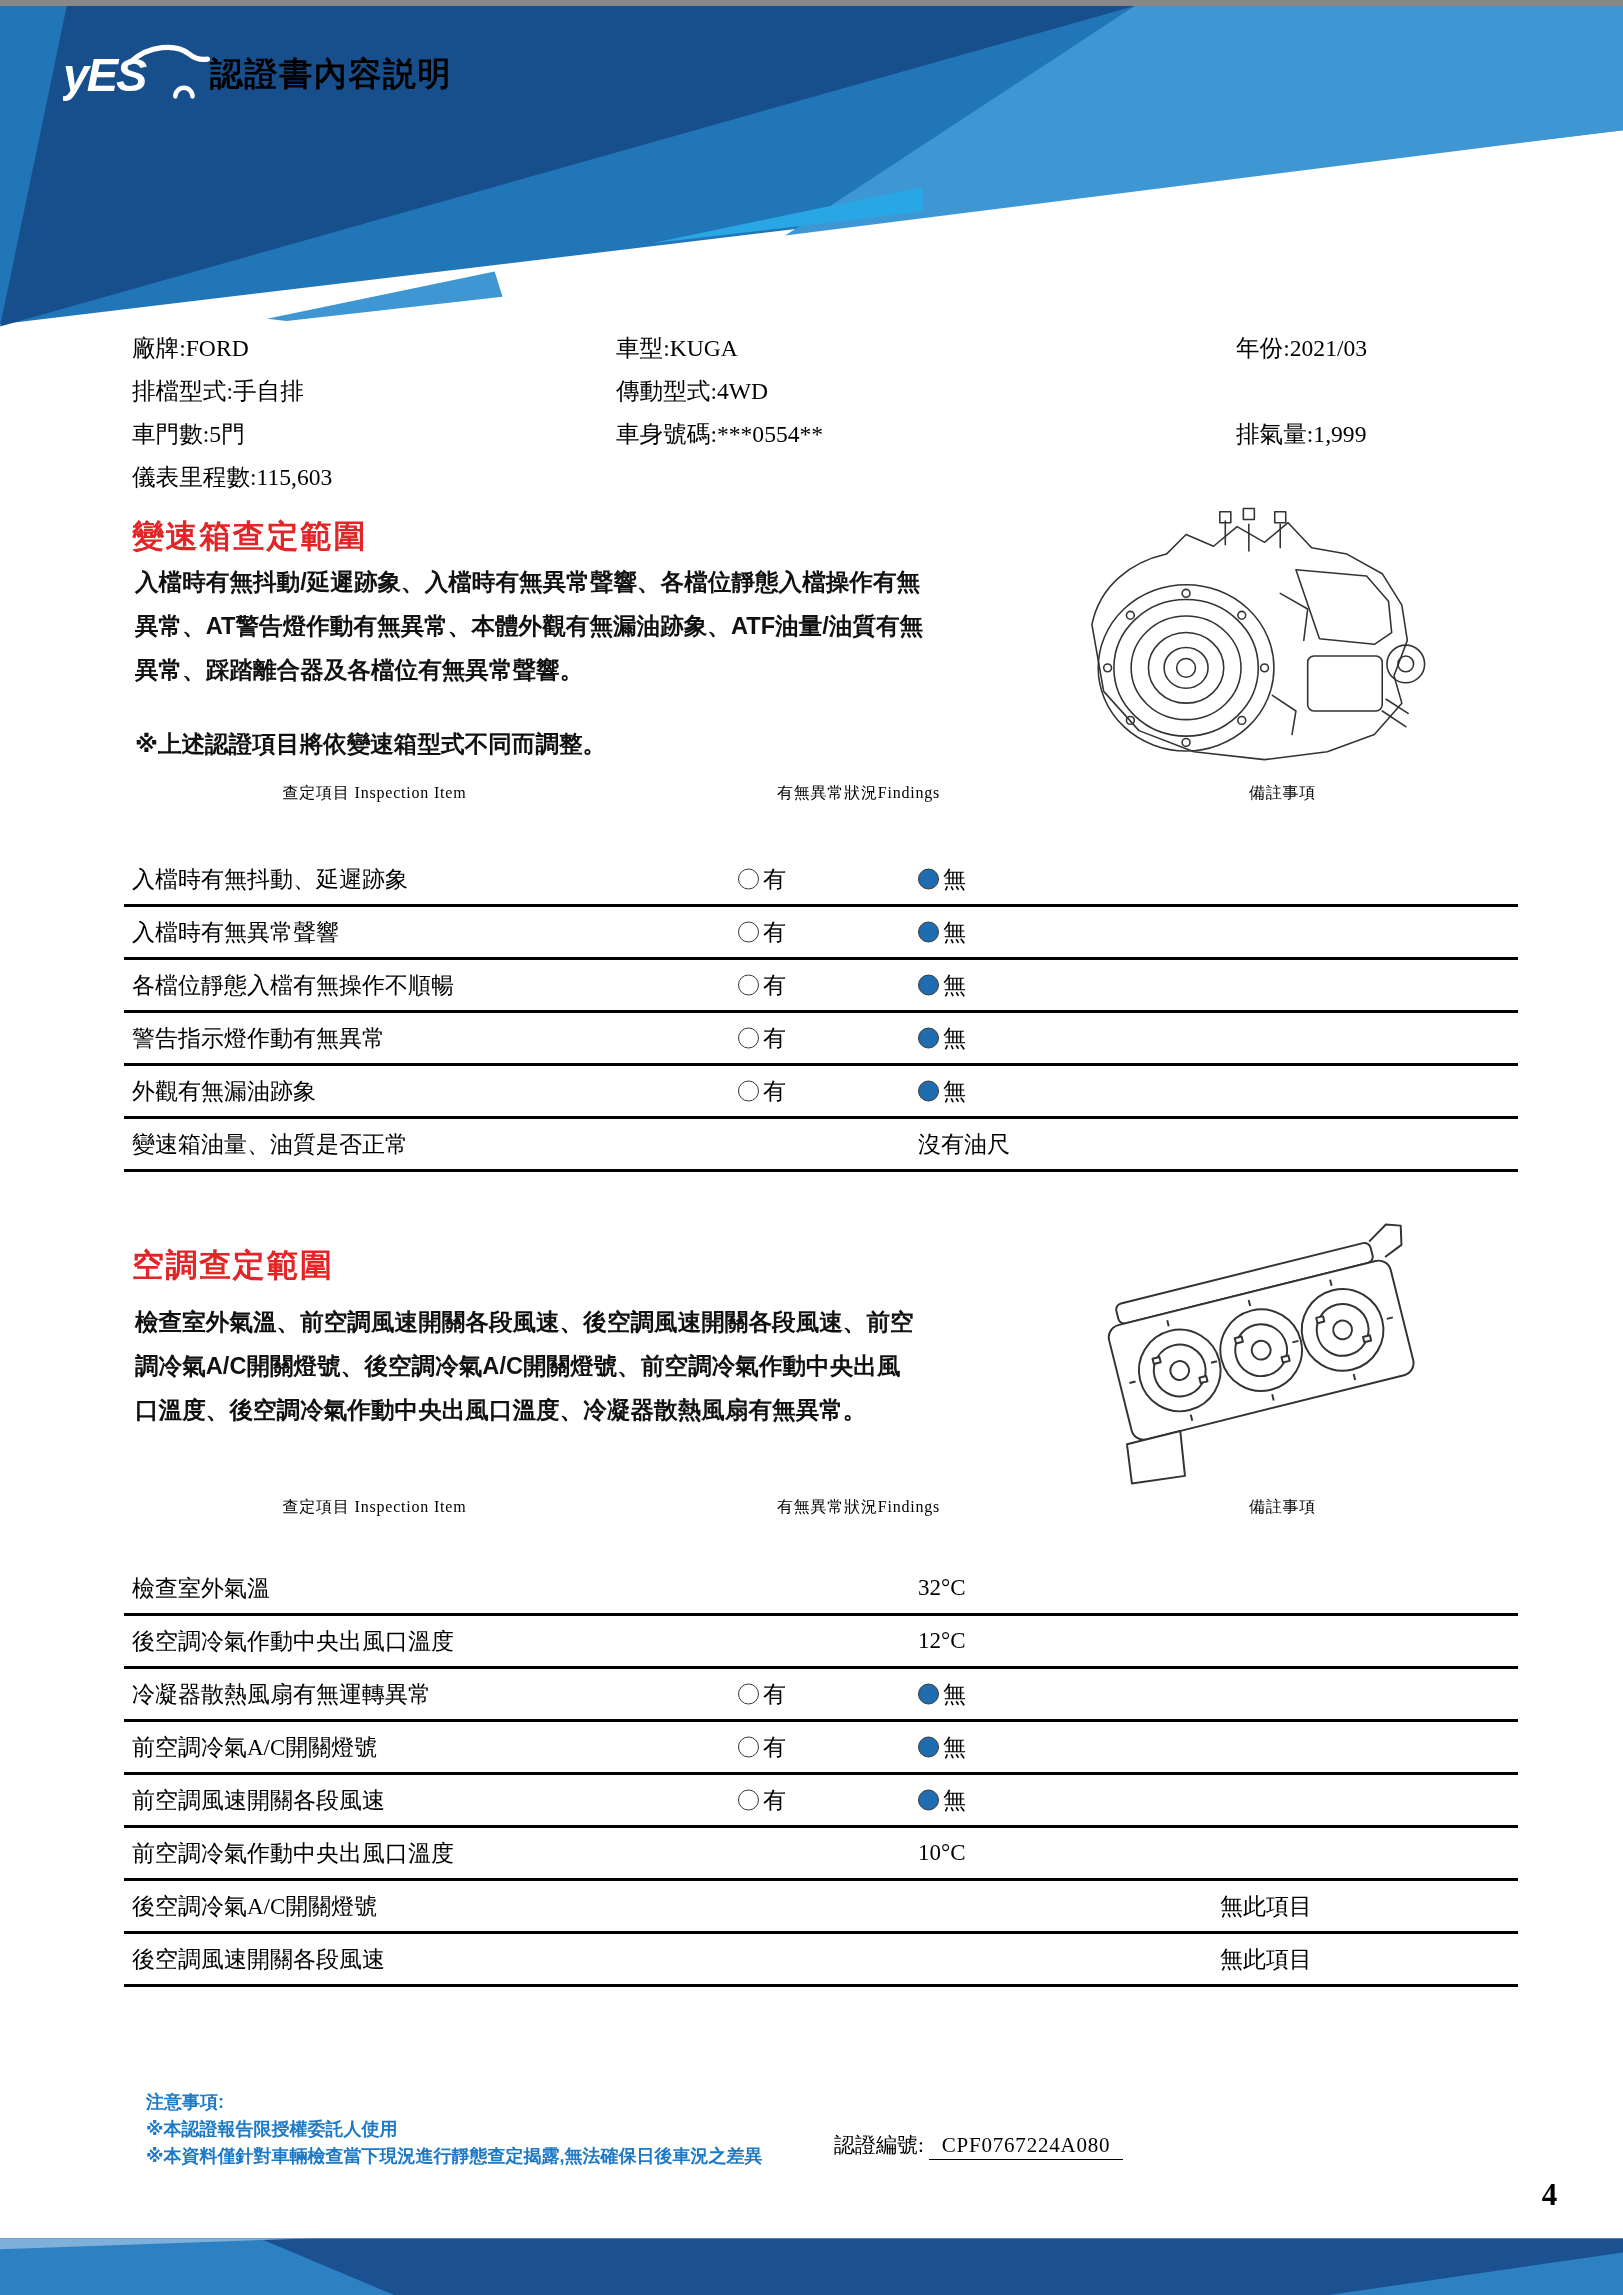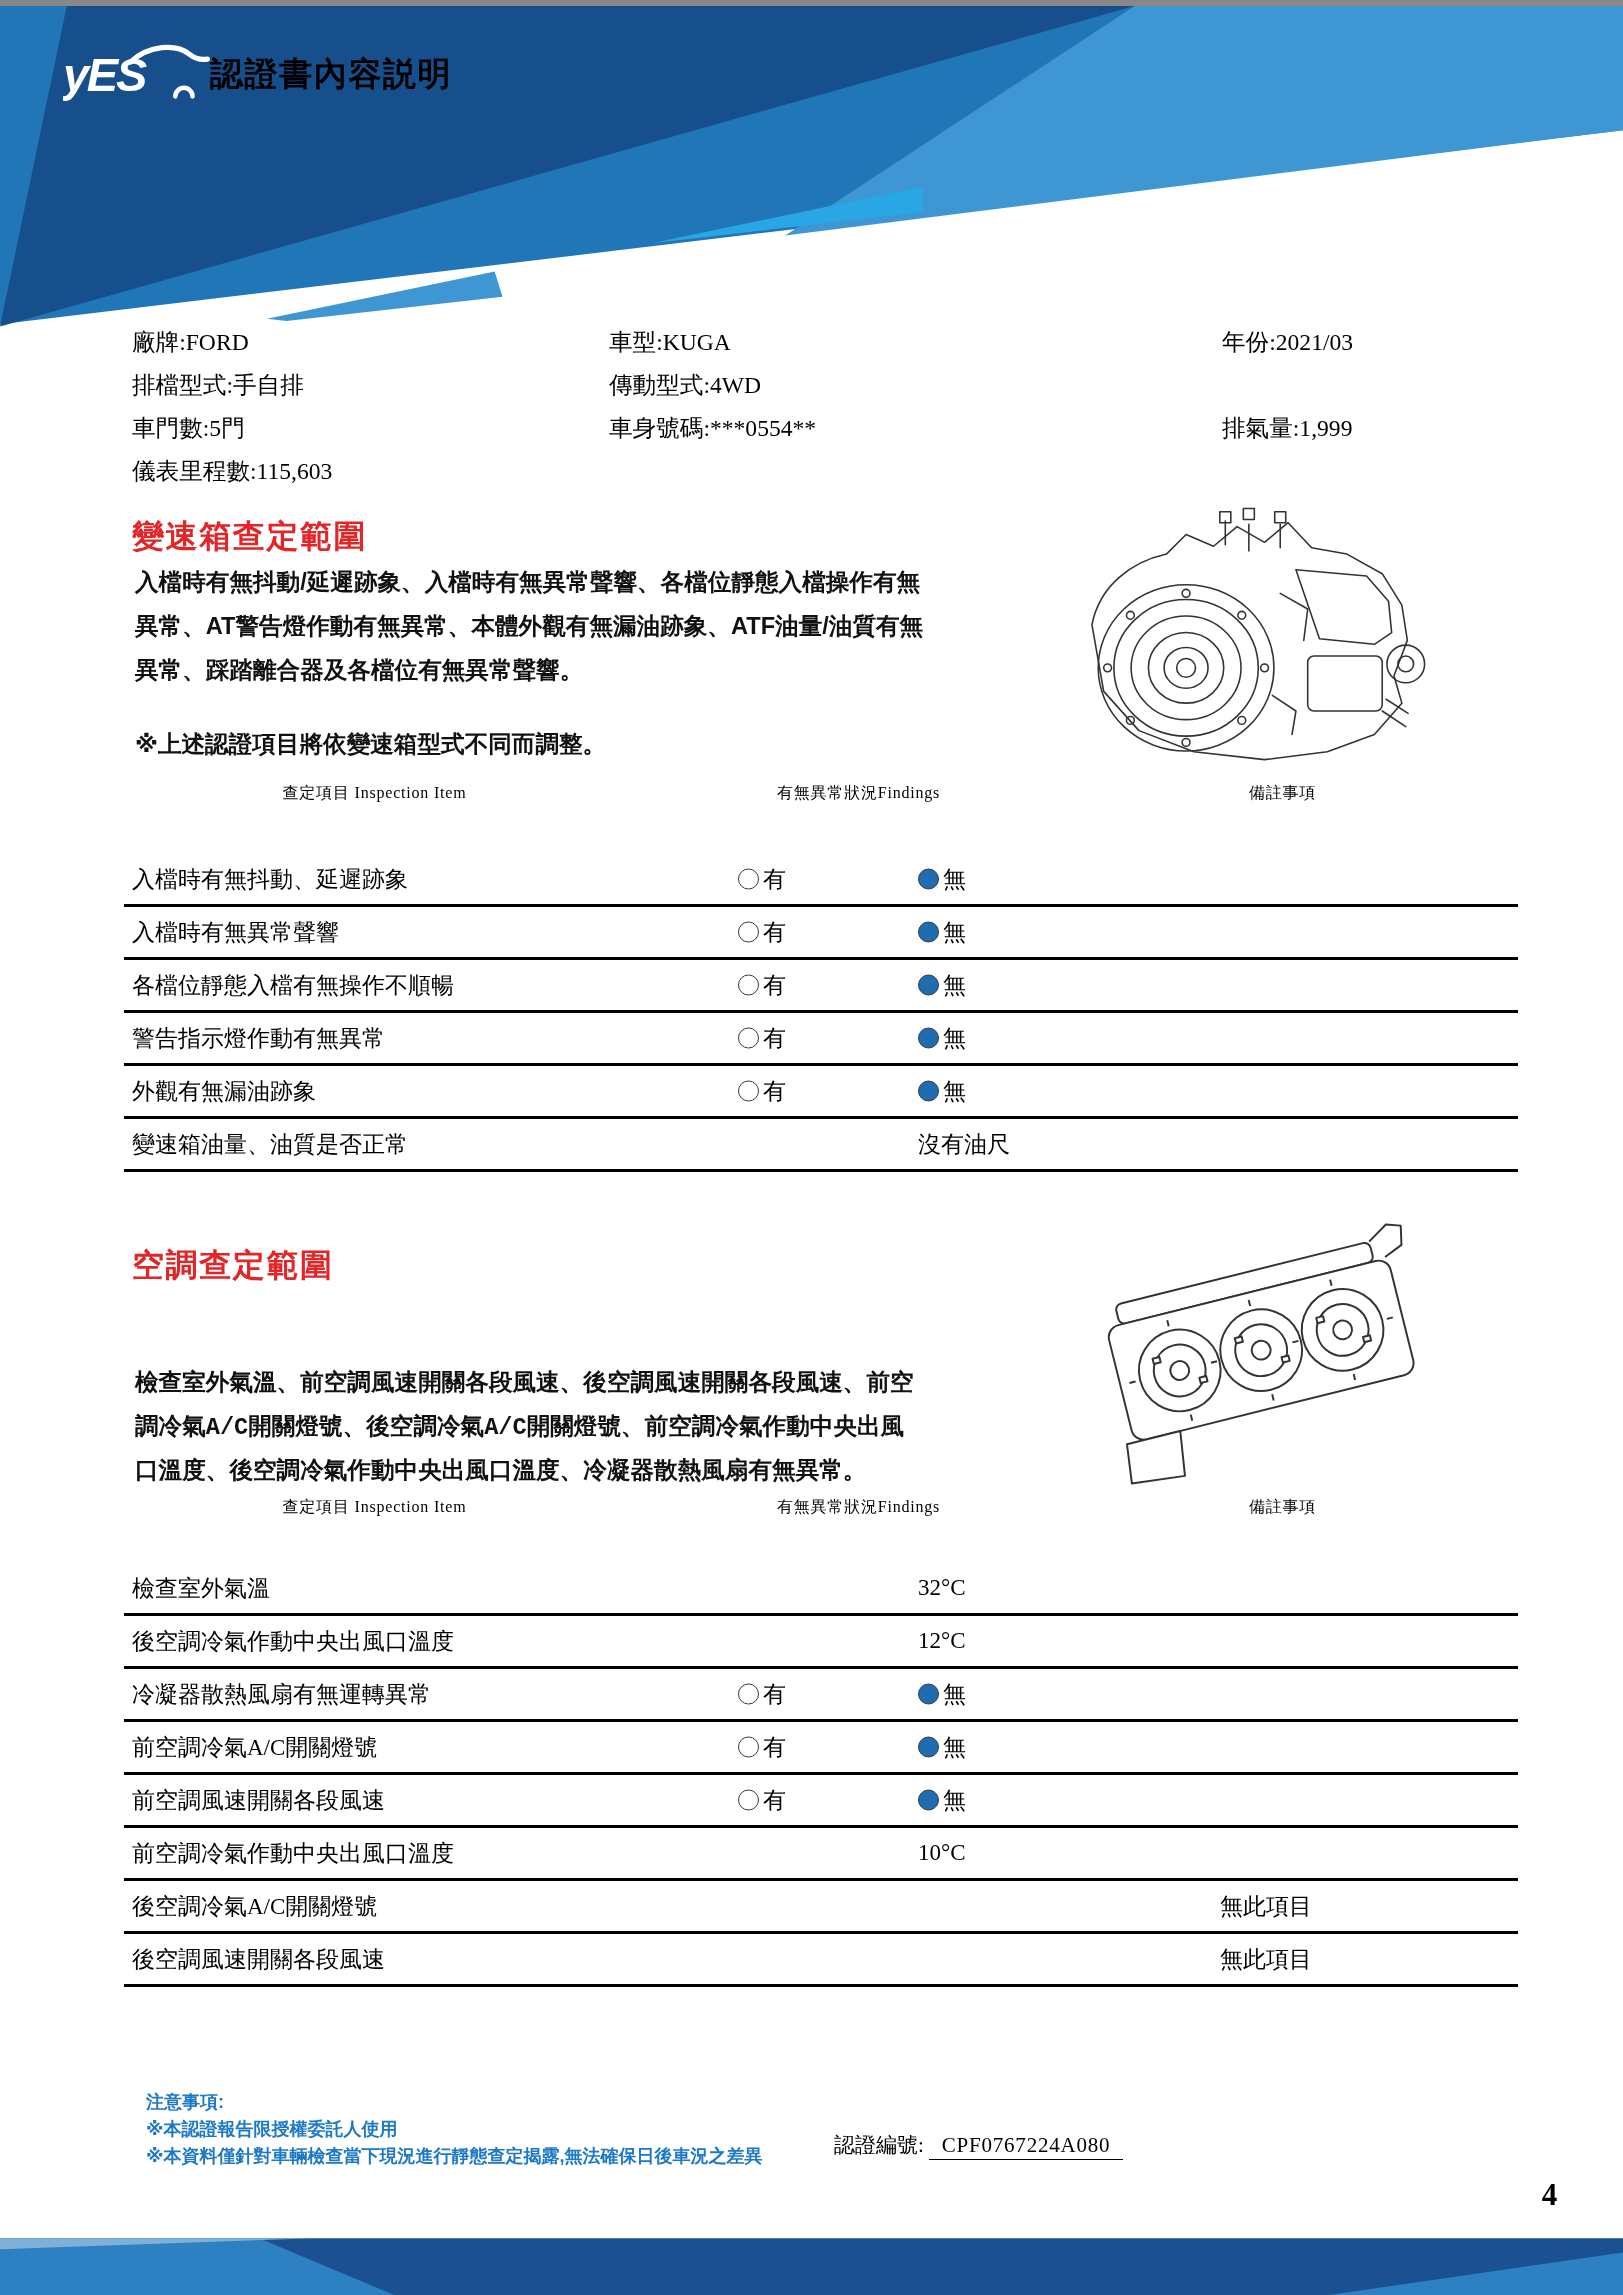--- a/index.html
+++ b/index.html
@@ -22,21 +22,21 @@
     font-family:"Liberation Sans","DejaVu Sans",sans-serif;
     font-weight:bold;font-style:italic;font-size:82px;fill:#ffffff;letter-spacing:-4px;
   }
   .header-title{
     position:absolute;left:210px;top:46px;
     font-family:"Liberation Sans","DejaVu Sans",sans-serif;
     font-size:33px;font-weight:bold;color:#000000;letter-spacing:1.6px;white-space:nowrap;
   }
   
   .vehicle{position:absolute;left:132px;top:320px;width:1382px;font-size:23.6px;}
-  .vrow{display:flex;height:43px;}
+  .vrow{display:flex;height:43px;align-items:center;gap:7px;}
   .vcol1{width:477px;}
   .vcol2{width:613px;}
   .vcol3{flex:1;}
   
   .sec-title{
     position:absolute;left:132px;
     font-family:"Liberation Sans","DejaVu Sans",sans-serif;
     font-size:32px;font-weight:bold;color:var(--accent-red);letter-spacing:1.6px;
   }
   .sec-body{
@@ -234,21 +234,21 @@
           <span class="opt-label">無</span>
         </div>
     </div>
     <div class="trow">
       <div class="cell-item">變速箱油量、油質是否正常</div>
       <div class="finding-text">沒有油尺</div>
     </div>
   </div>
 
   <div class="sec-title" style="top:1238px;">空調查定範圍</div>
-  <div class="sec-body" style="top:1356px;font-family:Liberation Mono, monospace;">檢查室外氣溫、前空調風速開關各段風速、後空調風速開關各段風速、前空調冷氣A/C開關燈號、後空調冷氣A/C開關燈號、前空調冷氣作動中央出風口溫度、後空調冷氣作動中央出風口溫度、冷凝器散熱風扇有無異常。</div>
+  <div class="sec-body" style="top:1294px;">檢查室外氣溫、前空調風速開關各段風速、後空調風速開關各段風速、前空調冷氣A/C開關燈號、後空調冷氣A/C開關燈號、前空調冷氣作動中央出風口溫度、後空調冷氣作動中央出風口溫度、冷凝器散熱風扇有無異常。</div>
 
   <div class="illus" style="left:1086px;top:1216px;width:353px;height:267px;">
     <svg viewBox="0 0 450 340">
       <g class="lineart-fill" transform="rotate(-14 225 170)">
         <rect x="58" y="62" width="334" height="26" rx="8"></rect>
         <rect x="40" y="88" width="370" height="150" rx="16"></rect>
         <path d="M30,238 L100,238 L92,295 L24,288 Z"></path>
         <path d="M392,62 l26,-16 18,6 -5,24 -24,10"></path>
         <circle cx="118" cy="163" r="52"></circle>
           <circle cx="118" cy="163" r="33"></circle>

